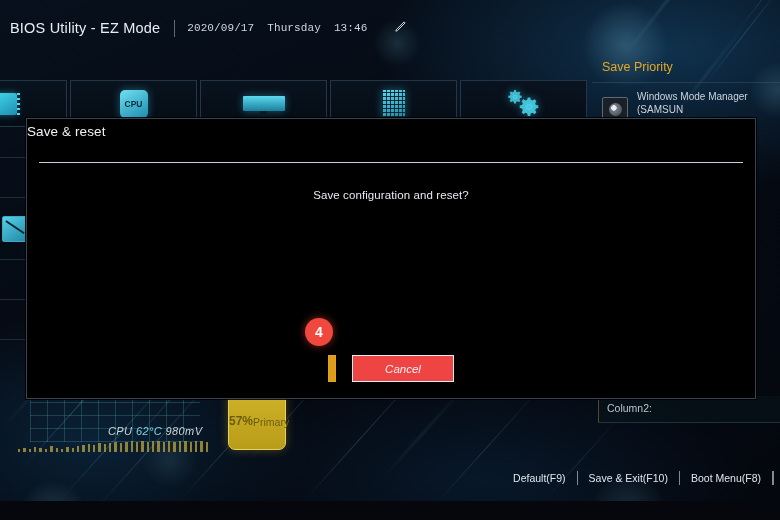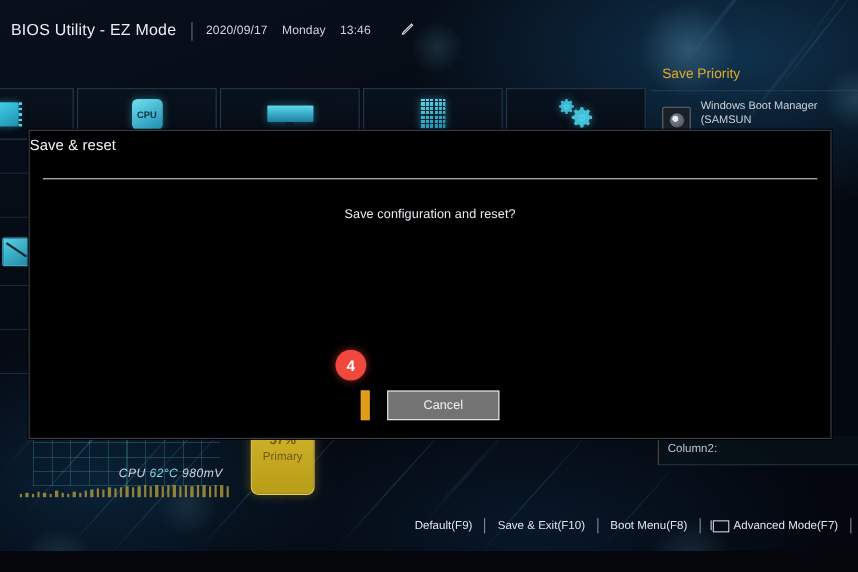--- a/index.html
+++ b/index.html
@@ -70,20 +70,21 @@
     background: #5c6a7a;
     margin: 0 12px 0 14px;
   }
   .hdr-meta {
     font-size: 11px;
     color: #cfd6e0;
     display: flex;
     gap: 13px;
     align-items: center;
     letter-spacing: .1px;
+    font-family: Liberation Mono, monospace;
   }
   .pencil-icon {
     margin-left: 14px;
     display: inline-block;
   }
 
   
   .tabstrip {
     position: absolute;
     left: -60px; top: 80px;
@@ -262,21 +263,21 @@
   .fanblock {
     position: absolute;
     left: 228px; top: 382px;
     width: 58px; height: 68px;
     border-radius: 7px;
     background: linear-gradient(180deg, #d2b62c, #b99c18);
     border: 1px solid #e8d05a;
     box-shadow: 0 0 10px rgba(200,170,40,.35);
     z-index: 2;
     display: flex;
-    flex-direction: column;
+    flex-direction: row;
     align-items: center;
     justify-content: flex-start;
     padding-top: 10px;
     box-sizing: border-box;
     text-align: right;
   }
   .fanblock .pct { font-size: 12px; color: #6d5d0b; font-weight: bold; }
   .fanblock .pri { font-size: 10.5px; color: #6d5d0b; margin-top: 2px; }
   .hbars {
     position: absolute;
@@ -347,27 +348,28 @@
     border: 1px solid #3ad3f0;
     display: flex;
     align-items: center;
     justify-content: center;
     font-size: 11px;
     color: #0b6f8a;
     letter-spacing: .2px;
   }
   .btn-cancel {
     width: 100px; height: 25px;
-    background: #737373;
+    background: #ef4444;
     border: 1px solid #e7ecf1;
     display: flex;
     align-items: center;
     justify-content: center;
     font-size: 11.5px;
     color: #eef2f6;
+    font-style: italic;
   }
   .badge {
     position: absolute;
     left: -24px; top: -38px;
     width: 28px; height: 28px;
     border-radius: 50%;
     background: #f0483c;
     color: #fff;
     font-size: 14px;
     font-weight: bold;
@@ -447,21 +449,21 @@
       <div class="glow" style="left: 588px; top: 470px; width: 80px; height: 80px; opacity: 0.3;"></div>
       <div class="glow" style="left: 372px; top: 18px; width: 50px; height: 50px; opacity: 0.3;"></div>
       <div class="glow" style="left: 140px; top: 430px; width: 60px; height: 60px; opacity: 0.22;"></div>
     </div>
 
   <div class="header">
     <span class="app-title">BIOS Utility - EZ Mode</span>
     <span class="hdr-sep"></span>
     <span class="hdr-meta">
       <span>2020/09/17</span>
-      <span>Monday</span>
+      <span>Thursday</span>
       <span>13:46</span>
       <span class="pencil-icon">
         <svg width="13" height="13" viewBox="0 0 14 14">
           <path d="M2 12l1.6-.5L12 3.1l-1.1-1.1L2.5 10.4 2 12z" fill="none" stroke="#dfe5ec" stroke-width="1"></path>
         </svg>
       </span>
     </span>
   </div>
 
   <div class="tabstrip">
@@ -507,21 +509,21 @@
     </div>
   </div>
 
   <div class="rightpanel">
     <div class="panel-title">Save Priority</div>
     <div class="boot-item">
       <span class="disc-icon">
           <span class="d"></span>
         </span>
       <span class="boot-txt">
-        <span>Windows Boot Manager (SAMSUN</span><br>
+        <span>Windows Mode Manager (SAMSUN</span><br>
         <span>MZVLB1T0HALR-00000)</span>
       </span>
     </div>
     <div class="col2box">
       <span>Column2:</span>
     </div>
   </div>
 
   <div class="graph"></div>
   <div class="graph-lbl">
@@ -591,20 +593,16 @@
     </span>
     <span class="fsep"></span>
     <span class="fitem">
       <span>Save &amp; Exit(F10)</span>
     </span>
     <span class="fsep"></span>
     <span class="fitem">
       <span>Boot Menu(F8)</span>
     </span>
     <span class="fsep"></span>
-    <span class="fitem">
-      <span class="adv-icon"></span>
-      <span>Advanced Mode(F7)</span>
-    </span>
     <span class="fsep"></span>
   </div>
 
 </div>
 
 </body></html>

